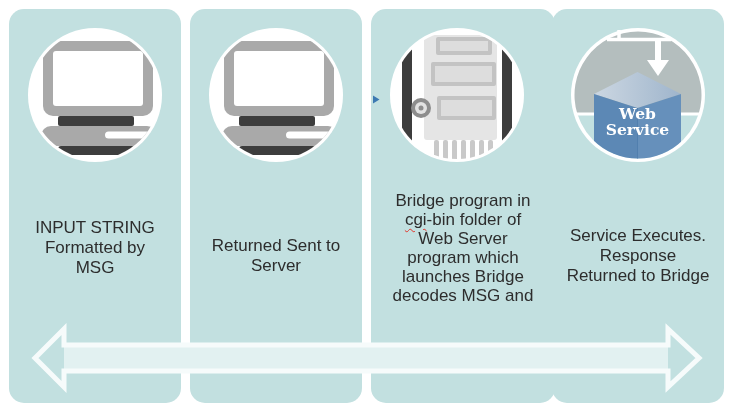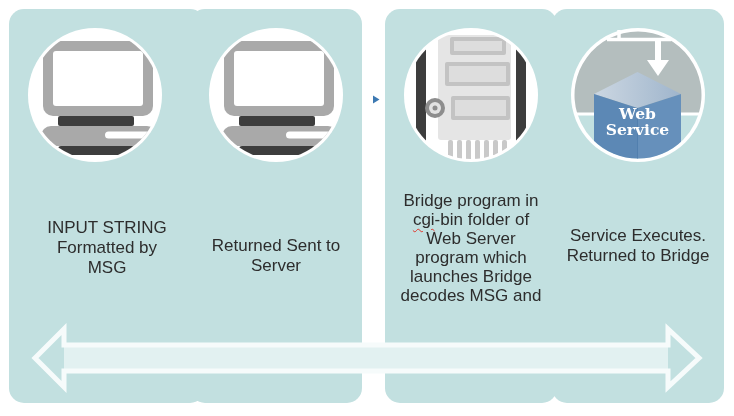--- a/index.html
+++ b/index.html
@@ -4,23 +4,23 @@
 <style>
   html,body { margin:0; padding:0; background:#ffffff; }
   .stage {
     position:relative; width:734px; height:416px; background:#ffffff;
     font-family:"Liberation Sans", sans-serif; overflow:hidden;
   }
   .panel {
     position:absolute; top:9px; width:172px; height:394px;
     border-radius:15px; background:#c2e0e0;
   }
-  .panel.p1 { left:9px;padding-left:24px; }
+  .panel.p1 { left:9px; }
   .panel.p2 { left:190px; }
-  .panel.p3 { left:385px; }
+  .panel.p3 { left:371px;padding-left:12px; }
   .panel.p4 { left:552px;text-decoration:underline; }
   .icon { position:absolute; top:19px; left:19px; width:134px; height:134px; }
   .panel-text {
     position:absolute; left:1px; right:1px; text-align:center;
     font-size:17px; line-height:20px; color:#2d2d2d;
   }
   .p1 .panel-text { top:209px; }
   .p2 .panel-text { top:227px; }
   .p3 .panel-text { top:182px; line-height:19px; }
   .p4 .panel-text { top:217px; }
@@ -146,20 +146,21 @@
         <div>decodes MSG and</div>
       </div>
   </div>
 
   <div class="panel p4">
     <svg class="icon" viewBox="0 0 134 134">
         <use href="#sym-webservice"></use>
       </svg>
     <div class="panel-text">
         <div>Service Executes.</div>
+        <div>Response</div>
         <div>Returned to Bridge</div>
       </div>
   </div>
 
   <svg class="overlay" viewBox="0 0 734 416">
     <rect x="64" y="345" width="604" height="26" fill="#e2f1f1"></rect>
     <path d="M35,358 L64,329 L64,345 L668,345 L668,329 L699,358 L668,387 L668,371 L64,371 L64,387 Z" fill="none" stroke-width="5" stroke-linejoin="miter" stroke="#f6fbfb"></path>
     <polygon points="373,95.5 379.5,99.5 373,103.5" fill="#3c79b2"></polygon>
   </svg>
 

